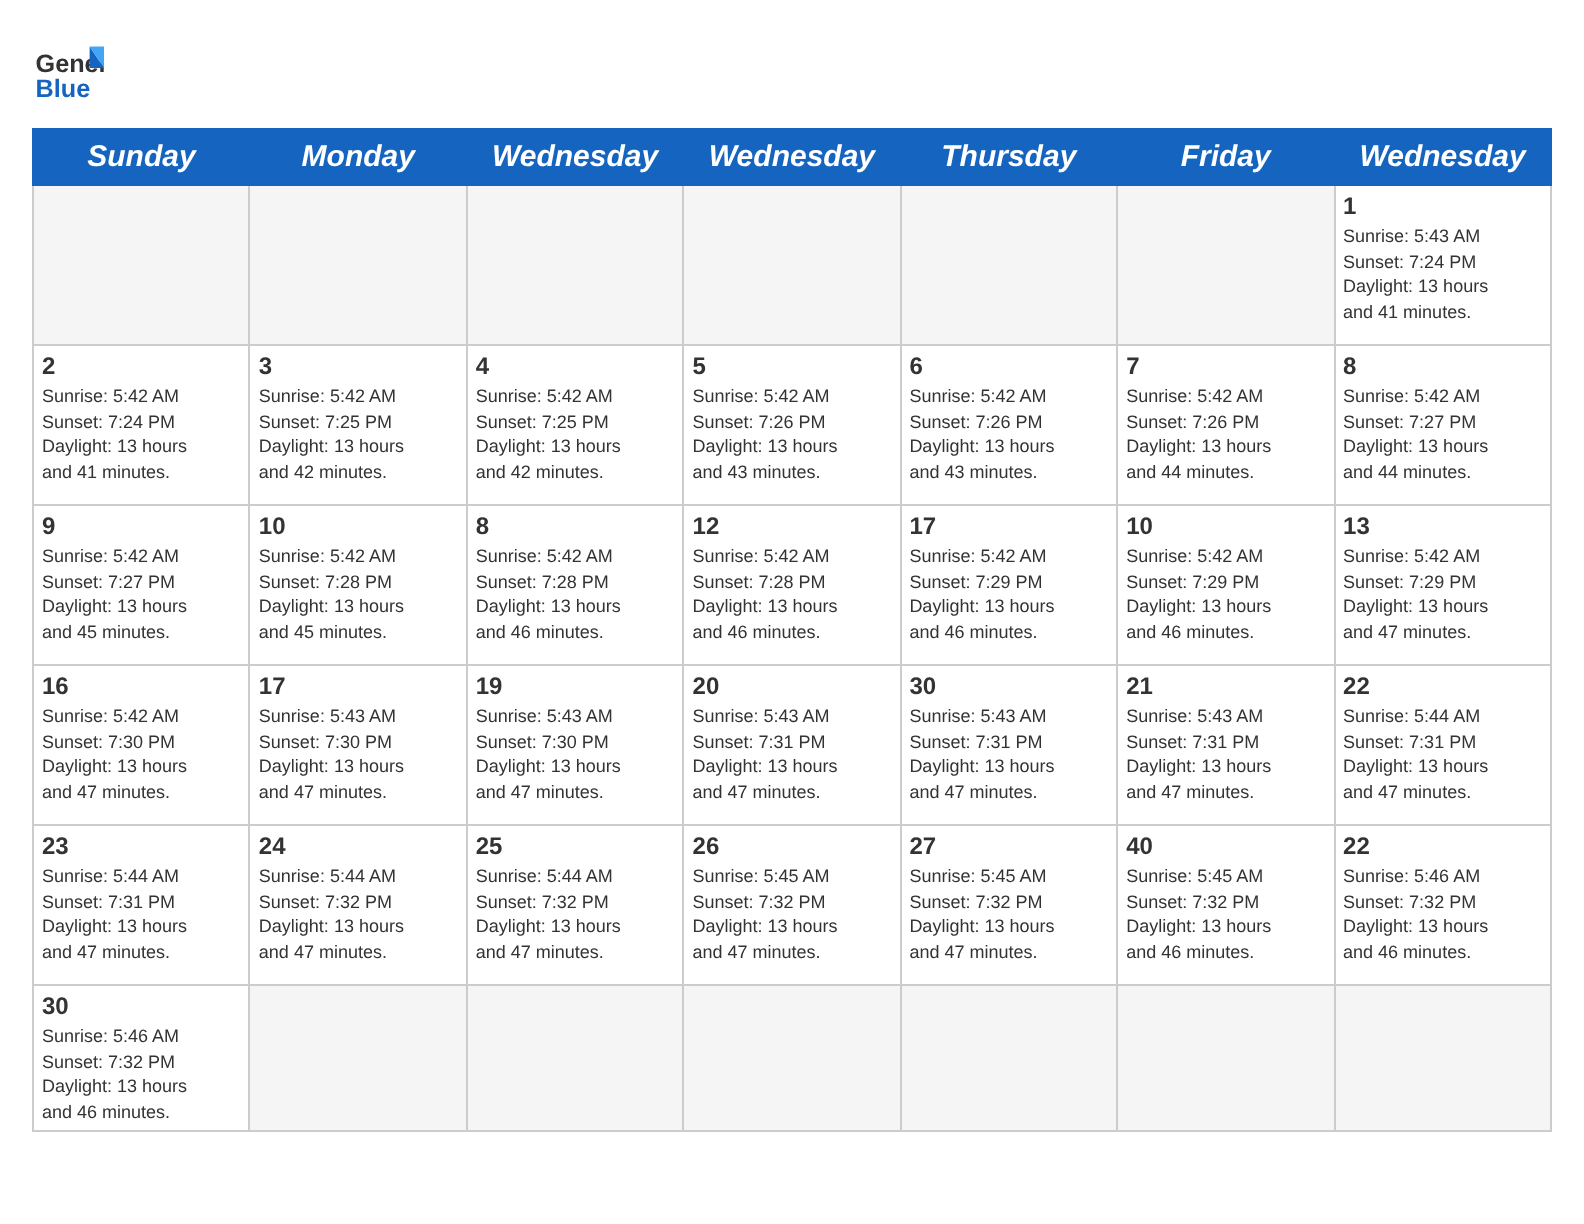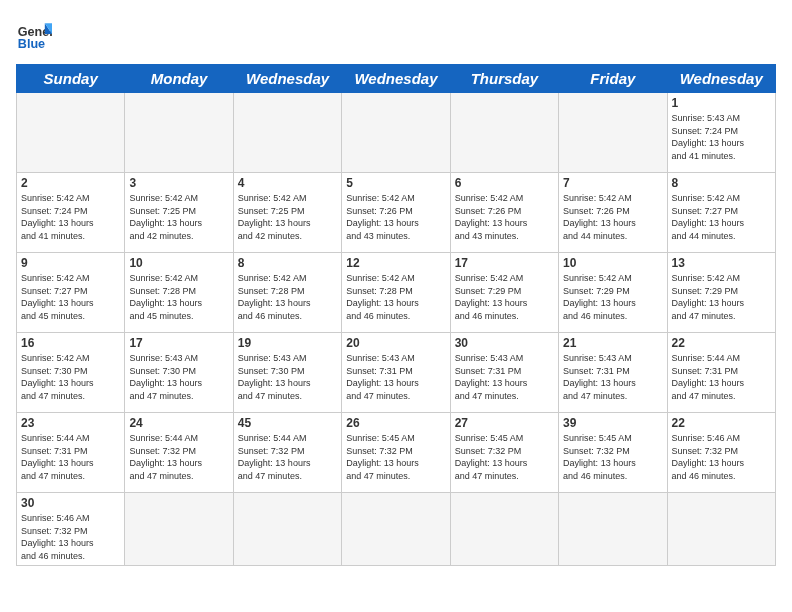--- a/index.html
+++ b/index.html
@@ -289,42 +289,42 @@
 and 47 minutes.</div>
         </td>
         <td>
           <div class="day-number">24</div>
           <div class="day-info" style="white-space: pre-line;">Sunrise: 5:44 AM
 Sunset: 7:32 PM
 Daylight: 13 hours
 and 47 minutes.</div>
         </td>
         <td>
-          <div class="day-number">45</div>
+          <div class="day-number">25</div>
           <div class="day-info" style="white-space: pre-line;">Sunrise: 5:44 AM
 Sunset: 7:32 PM
 Daylight: 13 hours
 and 47 minutes.</div>
         </td>
         <td>
           <div class="day-number">26</div>
           <div class="day-info" style="white-space: pre-line;">Sunrise: 5:45 AM
 Sunset: 7:32 PM
 Daylight: 13 hours
 and 47 minutes.</div>
         </td>
         <td>
           <div class="day-number">27</div>
           <div class="day-info" style="white-space: pre-line;">Sunrise: 5:45 AM
 Sunset: 7:32 PM
 Daylight: 13 hours
 and 47 minutes.</div>
         </td>
         <td>
-          <div class="day-number">39</div>
+          <div class="day-number">40</div>
           <div class="day-info" style="white-space: pre-line;">Sunrise: 5:45 AM
 Sunset: 7:32 PM
 Daylight: 13 hours
 and 46 minutes.</div>
         </td>
         <td>
           <div class="day-number">22</div>
           <div class="day-info" style="white-space: pre-line;">Sunrise: 5:46 AM
 Sunset: 7:32 PM
 Daylight: 13 hours

